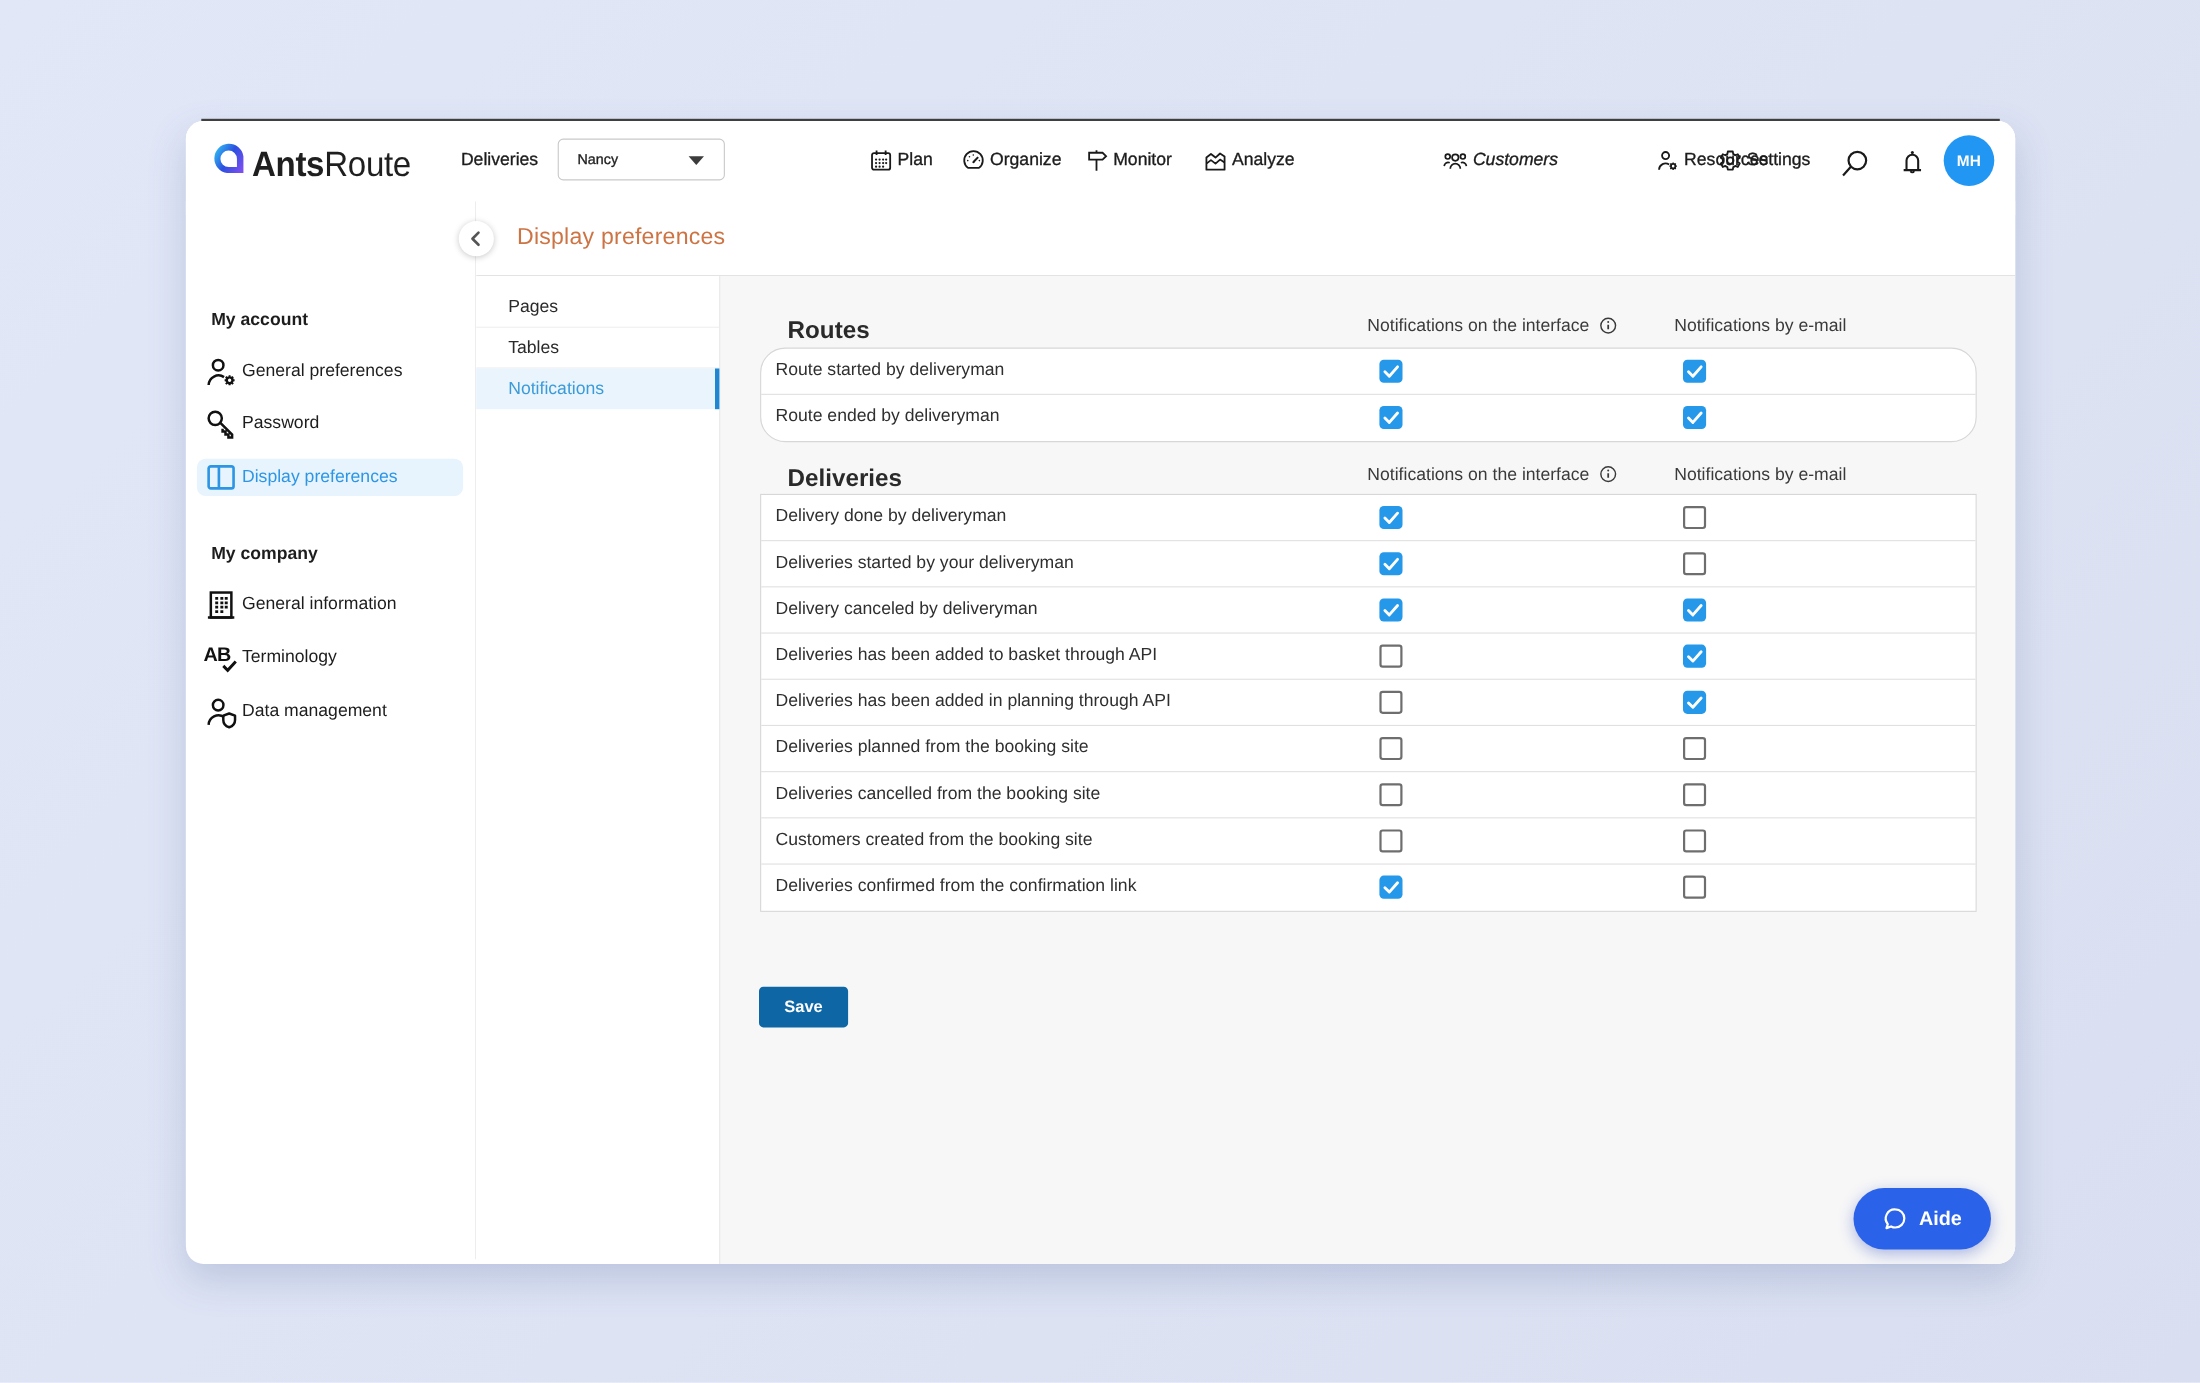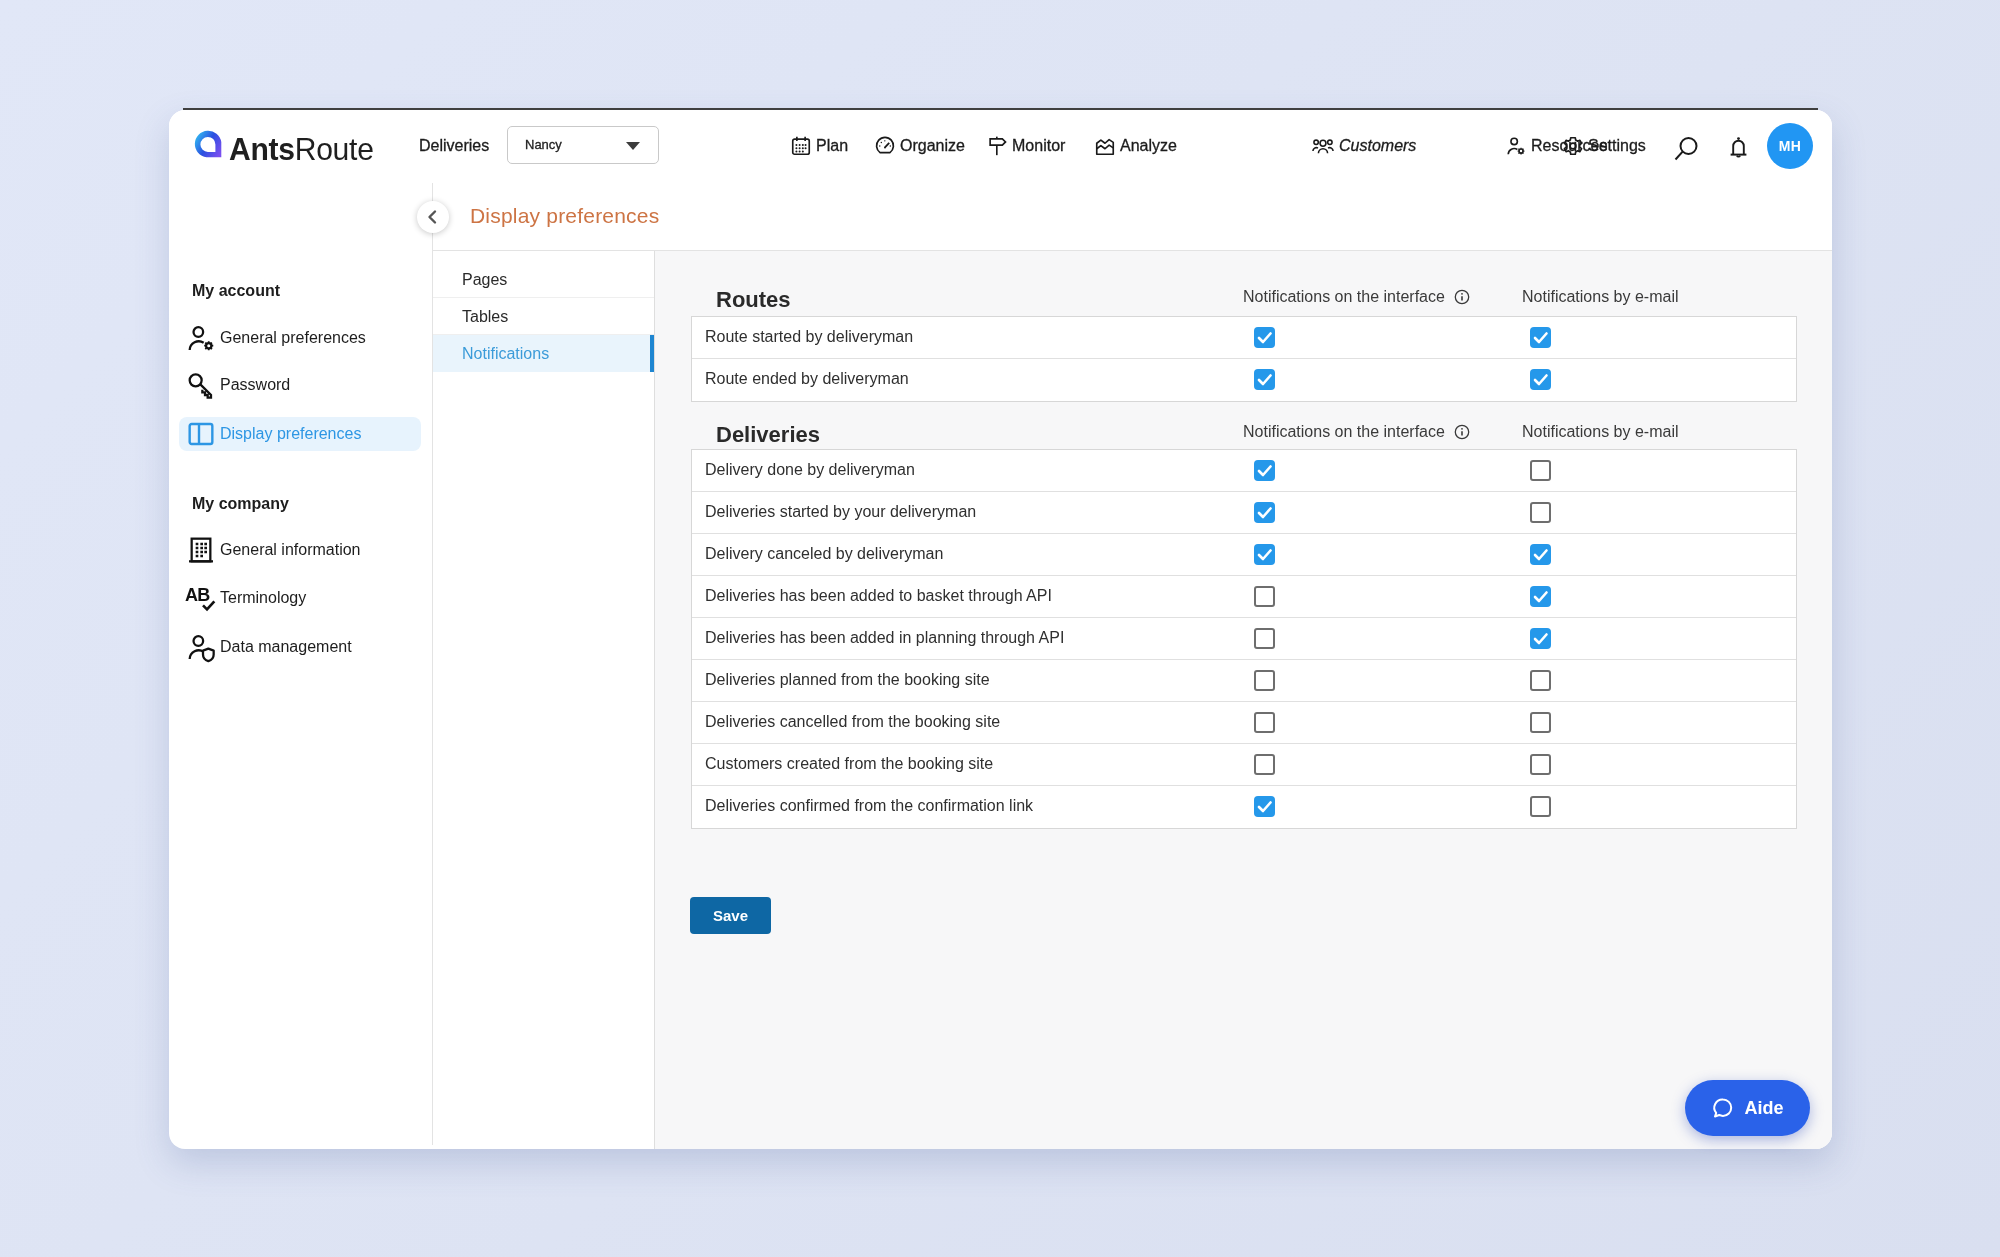--- a/index.html
+++ b/index.html
@@ -280,21 +280,21 @@
 
   <div class="content">
     <div class="h-routes" style="top:36px;">Routes</div>
     <div class="colhead" style="left:588px; top:37px;">Notifications on the interface<svg class="info" width="16" height="16" viewBox="0 0 16 16" fill="none" stroke="#3a3a3a" stroke-width="1.3">
           <circle cx="8" cy="8" r="6.7"></circle>
           <line x1="8" y1="7.2" x2="8" y2="11.4" stroke-width="1.6"></line>
           <circle cx="8" cy="4.8" r="0.9" fill="#3a3a3a" stroke="none"></circle>
         </svg></div>
     <div class="colhead" style="left:867px; top:37px;">Notifications by e-mail</div>
 
-    <div class="tbl" style="top:65px;">
+    <div class="tbl" style="top:65px;border-radius:23px;">
       <div class="row">
           <div class="lbl">Route started by deliveryman</div>
         <div class="cb c1 cb-on"><svg width="21" height="21" viewBox="0 0 21 21" fill="none" stroke="#fff" stroke-width="2.6" stroke-linecap="round" stroke-linejoin="round">
               <path d="M5,11 L9,15 L16.5,6.5"></path>
             </svg></div>
         <div class="cb c2 cb-on"><svg width="21" height="21" viewBox="0 0 21 21" fill="none" stroke="#fff" stroke-width="2.6" stroke-linecap="round" stroke-linejoin="round">
               <path d="M5,11 L9,15 L16.5,6.5"></path>
             </svg></div>
       </div>
       <div class="row">

